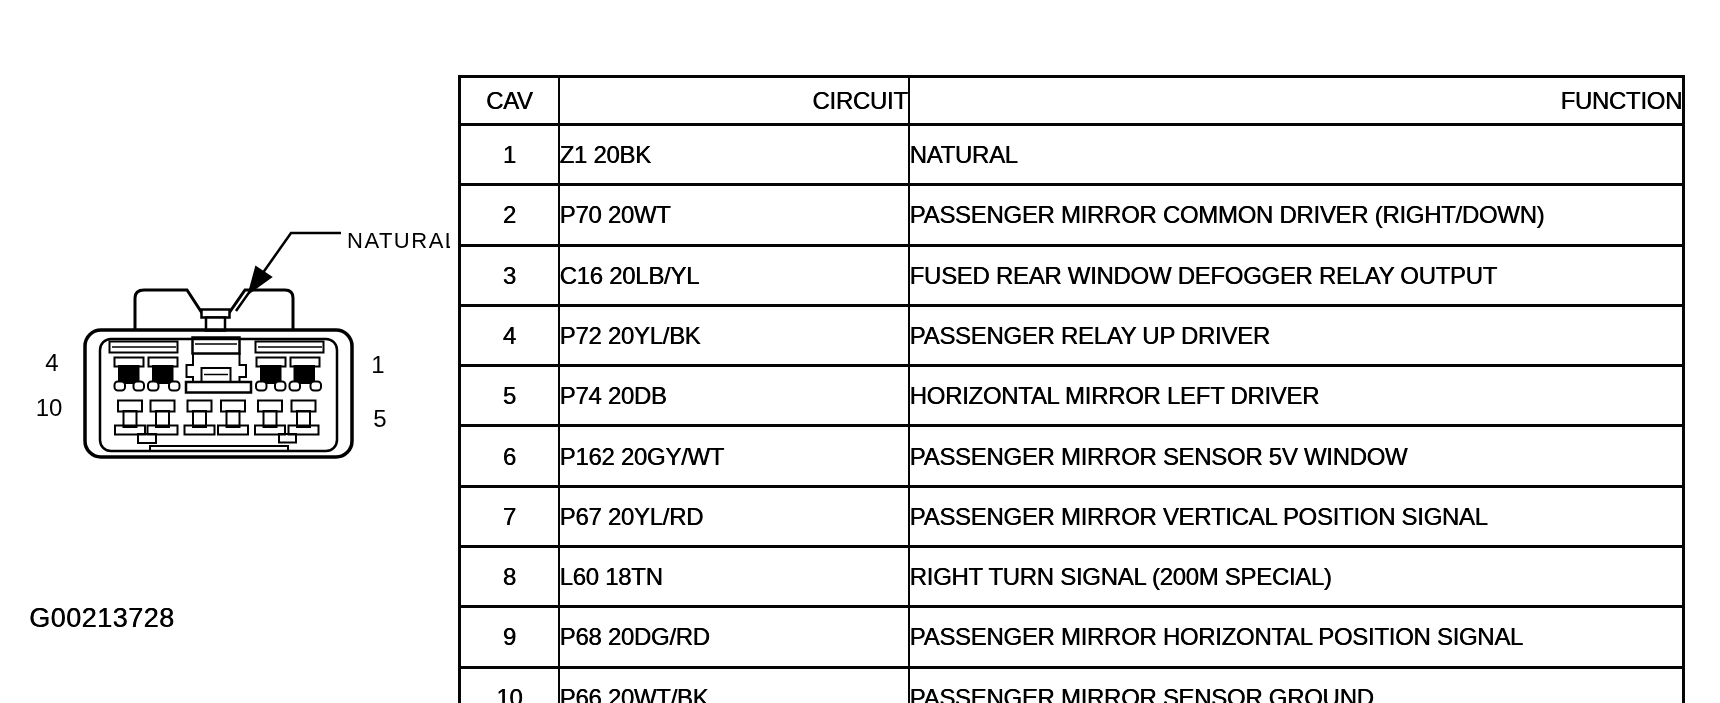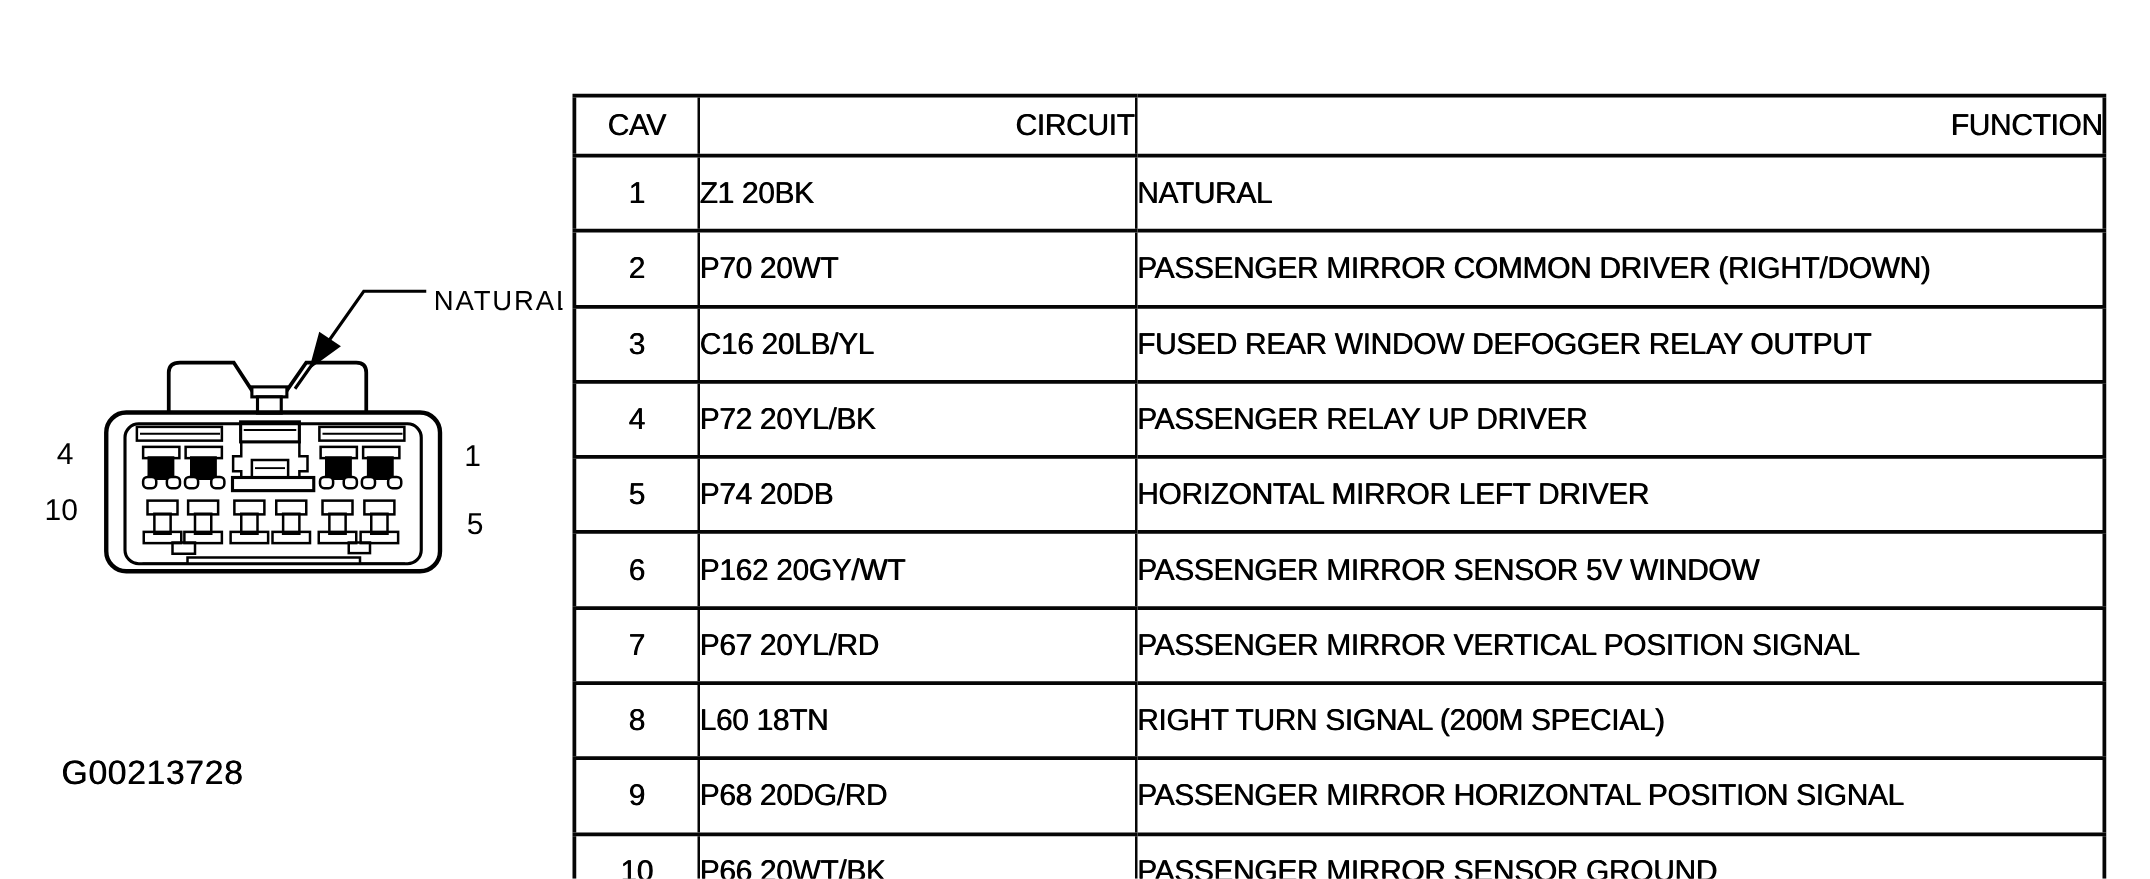--- a/index.html
+++ b/index.html
@@ -63,21 +63,21 @@
   svg.connector text {
     font-family: "Liberation Sans", sans-serif;
     fill: #000;
   }
   .pin-num { font-size: 24px; }
   .color-label { font-size: 22px; letter-spacing: 1.5px; }
 
   
   .figure-id {
     position: absolute;
-    left: 49px;
+    left: 29px;
     top: 603px;
     font-size: 27px;
     letter-spacing: 0.5px;
     color: #000;
     text-shadow: 0.4px 0 0 #000;
   }
 </style>
 </head>
 <body>
 

